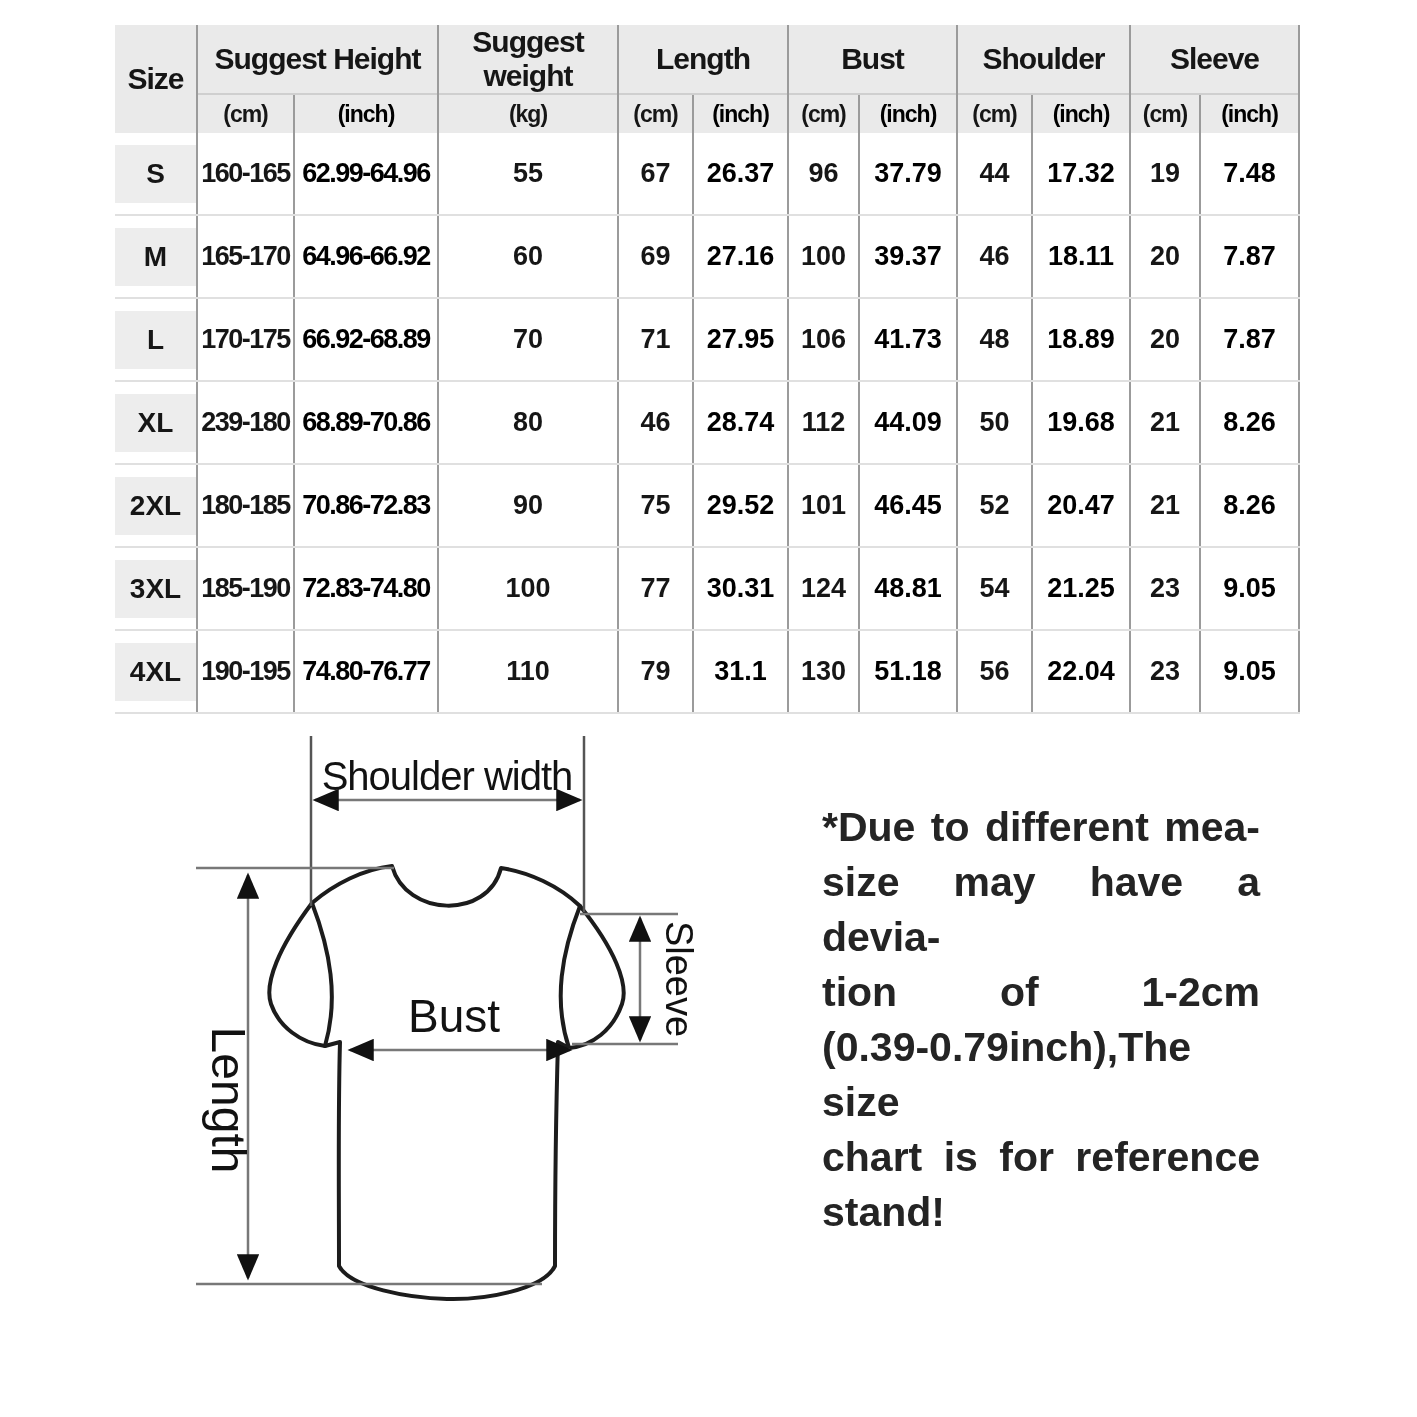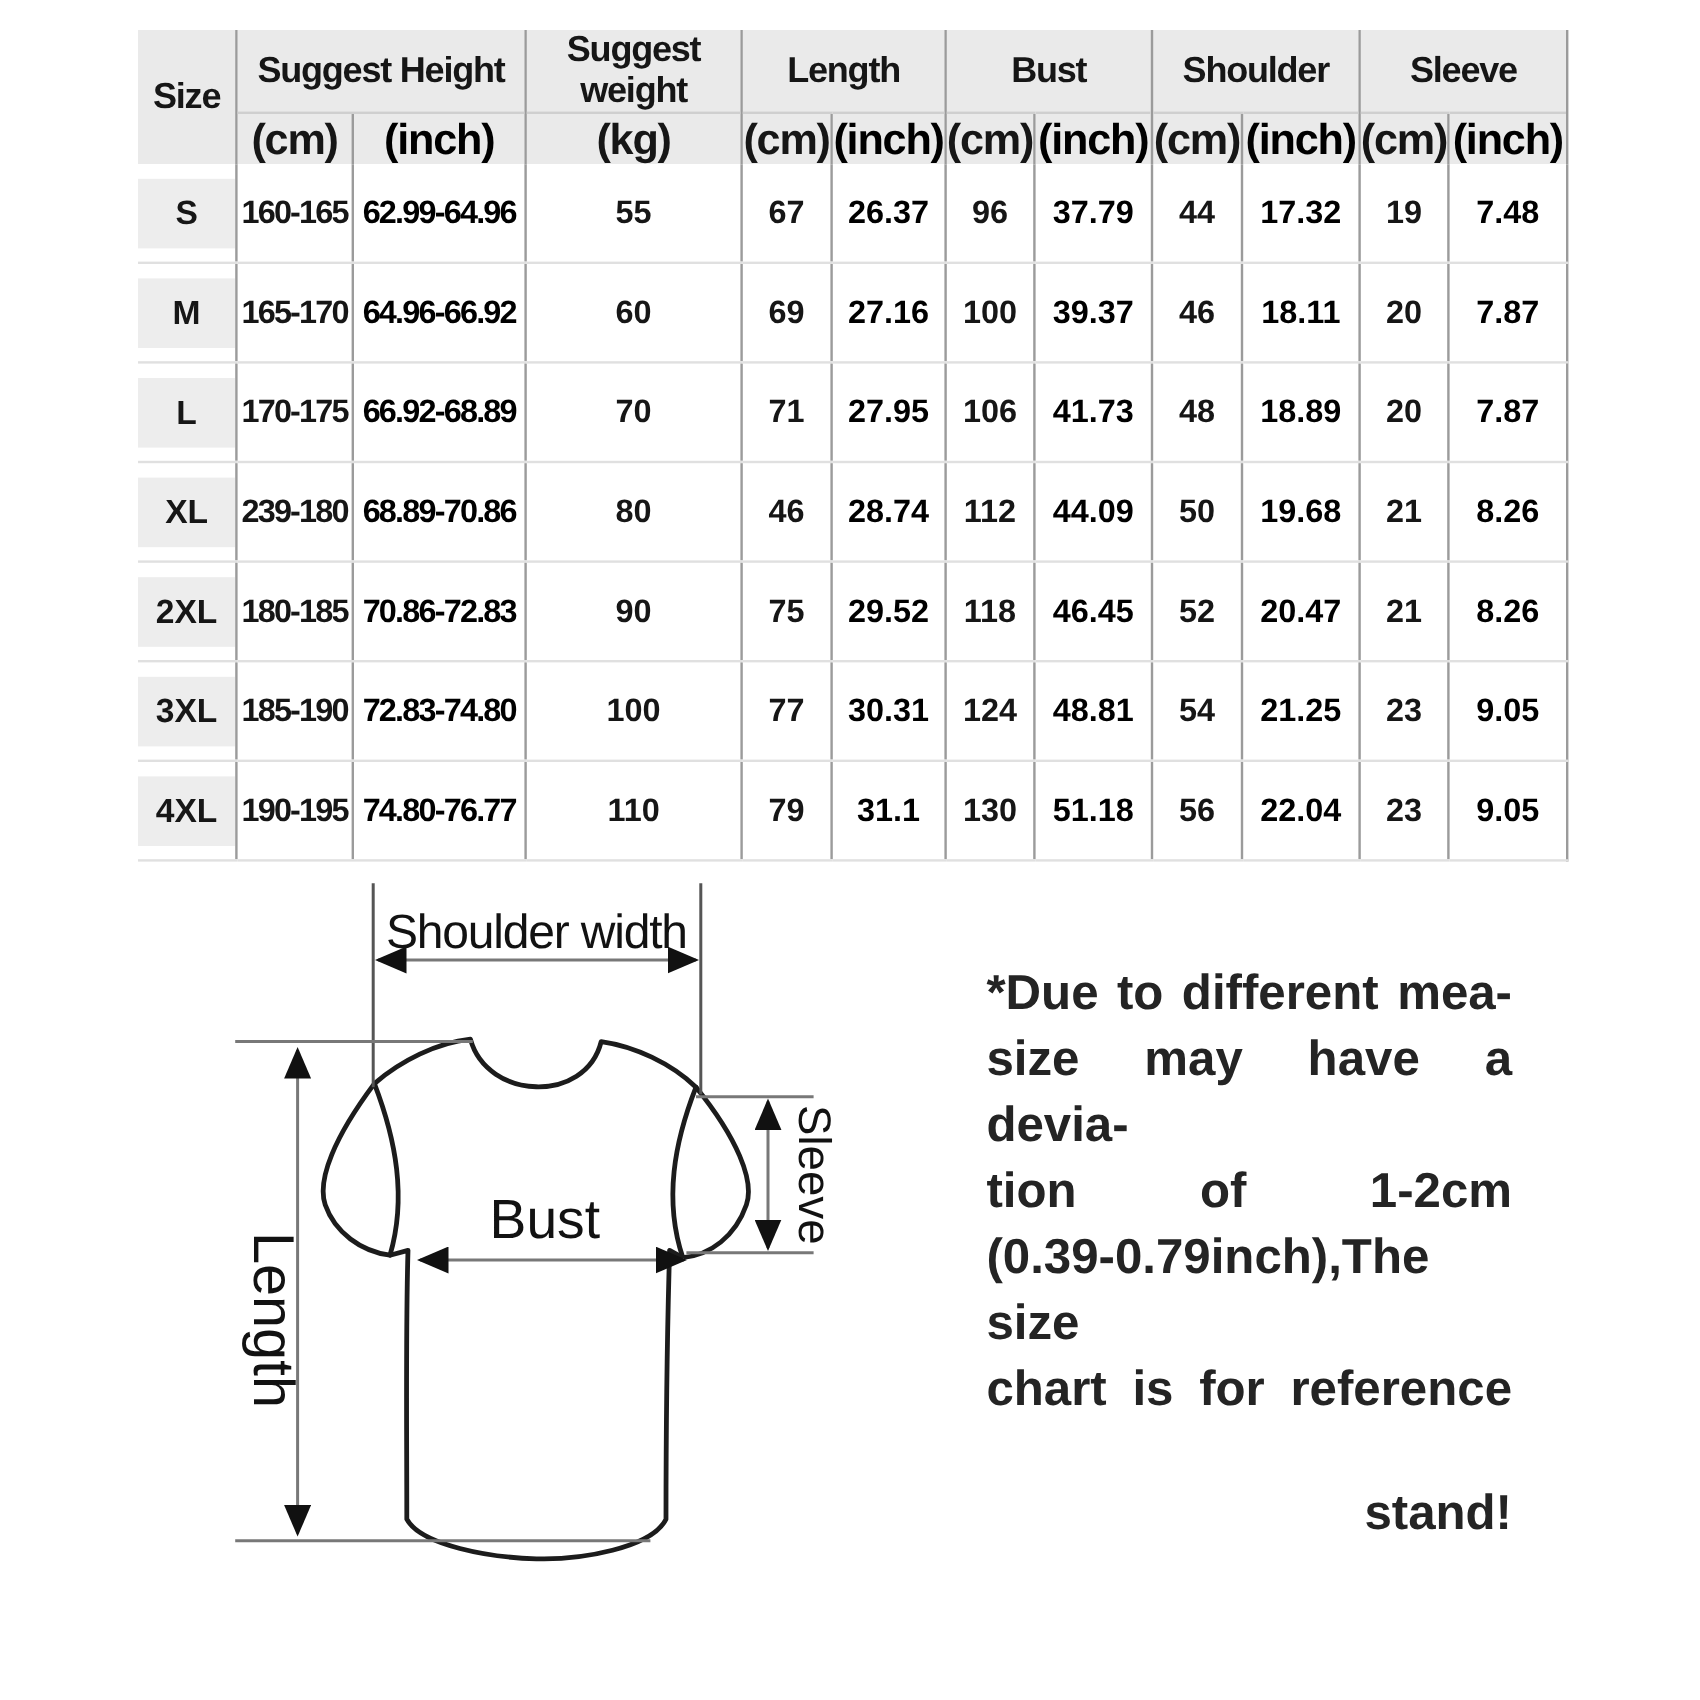--- a/index.html
+++ b/index.html
@@ -3,36 +3,36 @@
 <meta charset="utf-8">
 <style>
   html,body{margin:0;padding:0;background:#ffffff;}
   #page{position:relative;width:1417px;height:1417px;background:#ffffff;overflow:hidden;
         font-family:"Liberation Sans",sans-serif;color:#161616;}
 
   
   #size-table{position:absolute;left:115px;top:25px;border-collapse:collapse;table-layout:fixed;}
   #size-table th,#size-table td{padding:0;text-align:center;vertical-align:middle;overflow:hidden;}
   #size-table th{background:#eaeaea;font-weight:bold;font-size:30px;letter-spacing:-1px;}
-  #size-table .unit-row th{font-size:36px;border-top:2px solid #cfcfcf;}
+  #size-table .unit-row th{font-size:23px;border-top:2px solid #cfcfcf;}
   #size-table th.v, #size-table td.v{border-left:2px solid #9b9b9b;}
   #size-table td.last, #size-table th.last{border-right:2px solid #9b9b9b;}
   #size-table tbody td{border-bottom:2px solid #e0e0e0;font-size:27px;font-weight:bold;height:81px;}
   #size-table thead tr.group-row th{height:52px;}
   #size-table thead tr.unit-row th{height:38px;}
   .in{color:#000000;}
   .range{letter-spacing:-1.5px;font-size:26px;margin-left:12px;}
   .size-chip{background:#ededed;height:58px;display:flex;align-items:center;justify-content:center;
              font-size:28px;font-weight:bold;}
 
   
   #note{position:absolute;left:822px;top:800px;width:438px;font-size:41px;line-height:55px;
         color:#242424;font-weight:bold;}
   #note .jline{text-align:justify;text-align-last:justify;text-justify:inter-character;}
-  #note .lline{text-align:right;margin-top:48px;}
+  #note .lline{text-align:left;}
 
   
   #diagram{position:absolute;left:170px;top:722px;}
   .dimline{stroke:#787878;stroke-width:2.5;fill:none;}
   .marker-line{stroke:#555555;stroke-width:2.5;fill:none;}
   .shirt{stroke:#1c1c1c;stroke-width:4;fill:none;stroke-linejoin:round;stroke-linecap:round;}
   .dlabel{fill:#121212;}
 </style>
 </head>
 <body>
@@ -145,21 +145,21 @@
       </tr>
       <tr>
         <td>
             <div class="size-chip">2XL</div>
           </td>
         <td class="v range">180-185</td>
         <td class="v in range">70.86-72.83</td>
         <td class="v">90</td>
         <td class="v">75</td>
         <td class="v in">29.52</td>
-        <td class="v">118</td>
+        <td class="v">101</td>
         <td class="v in">46.45</td>
         <td class="v">52</td>
         <td class="v in">20.47</td>
         <td class="v">21</td>
         <td class="v in last">8.26</td>
       </tr>
       <tr>
         <td>
             <div class="size-chip">3XL</div>
           </td>

